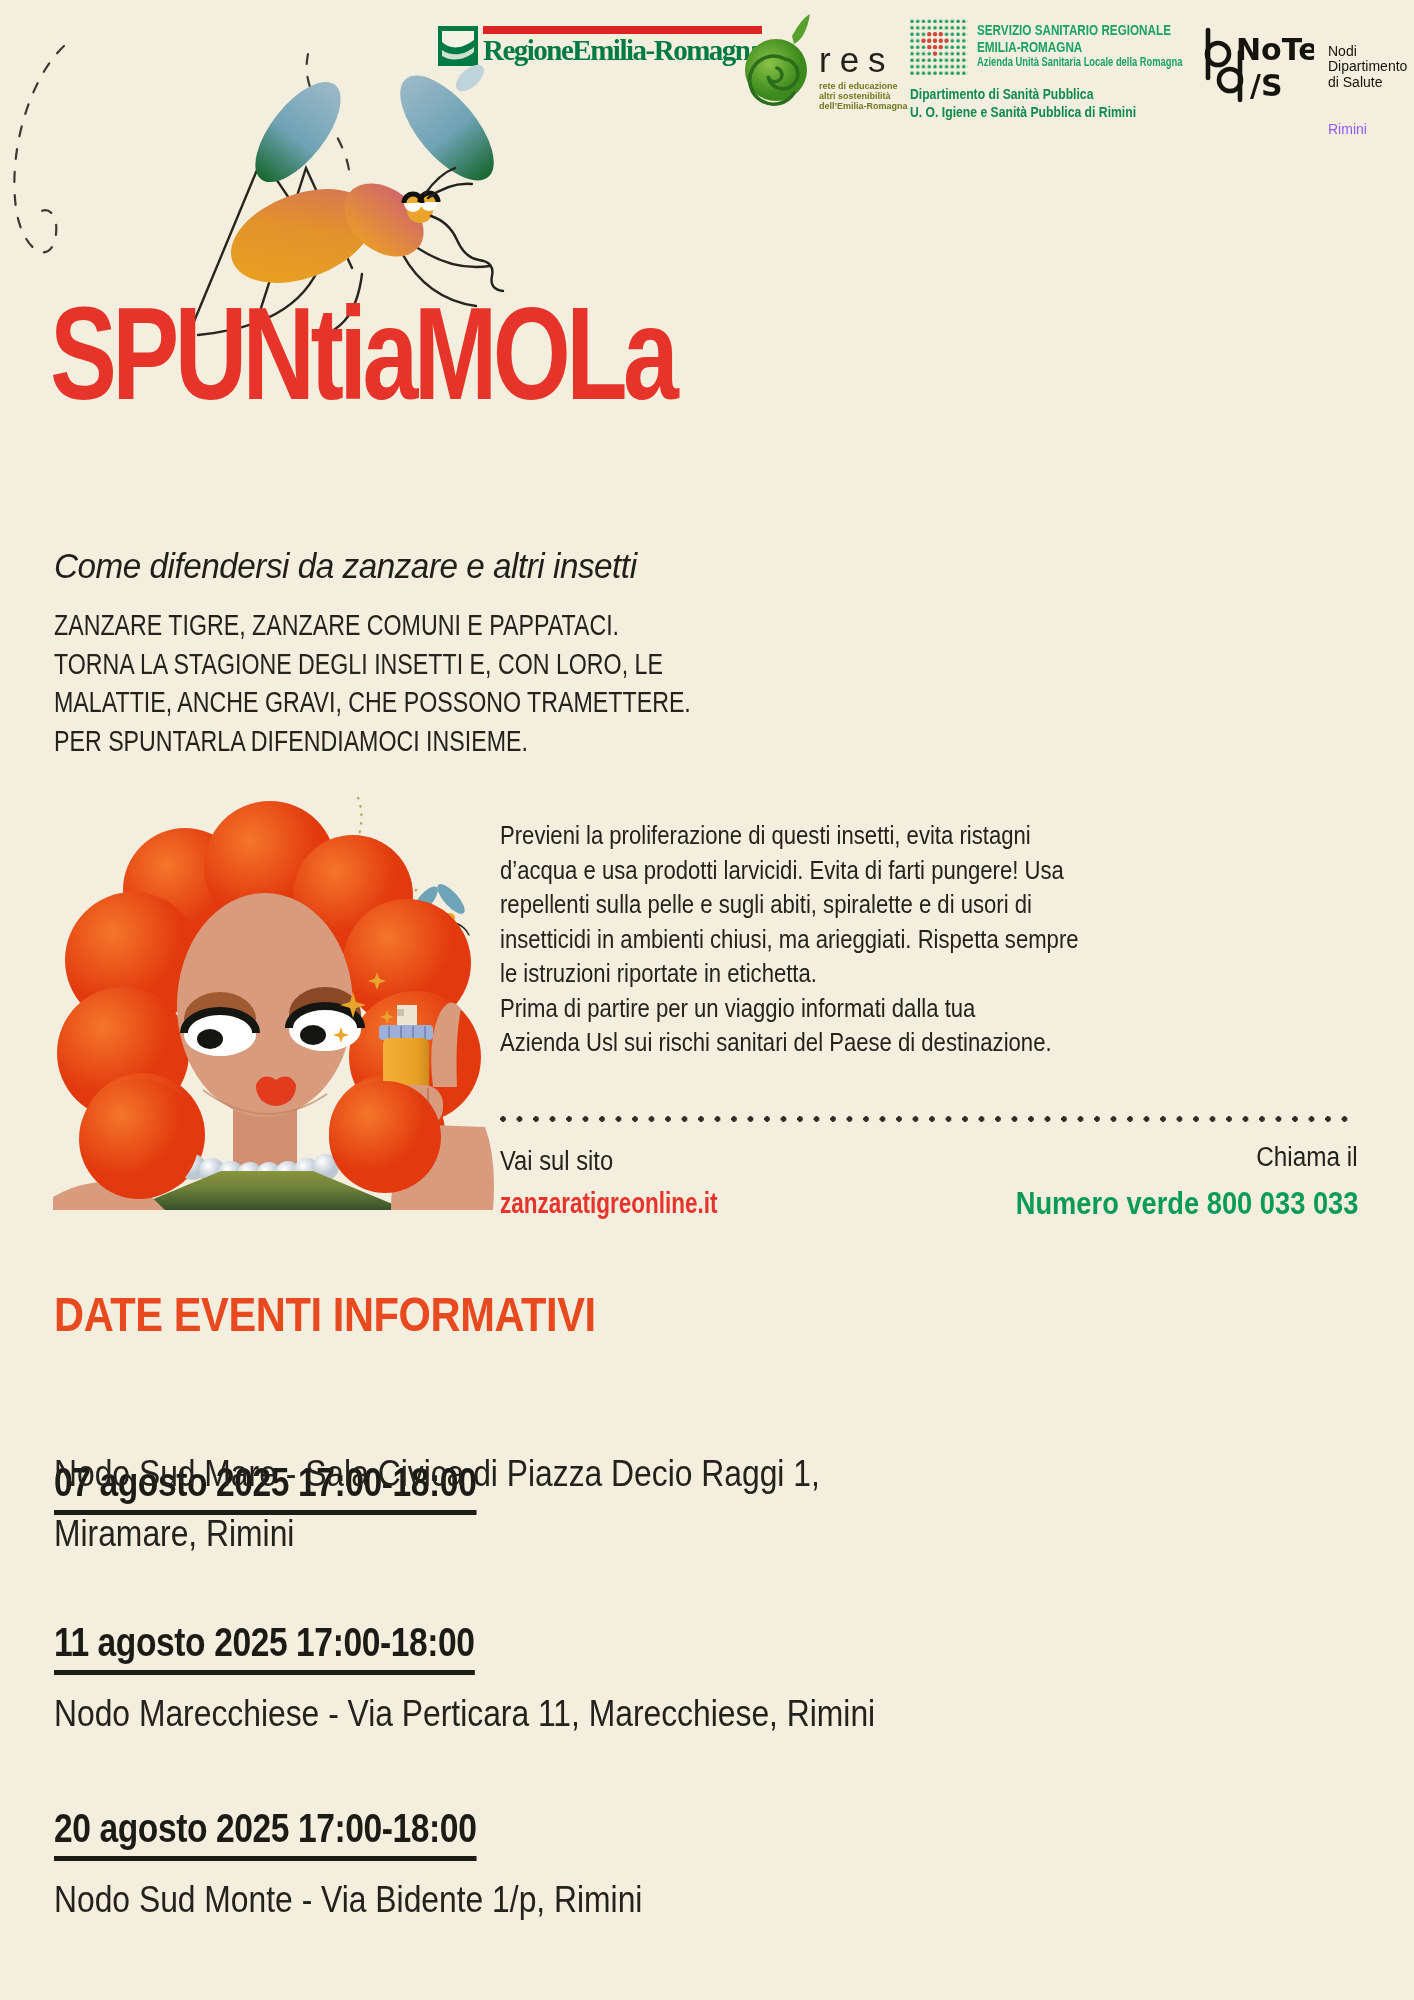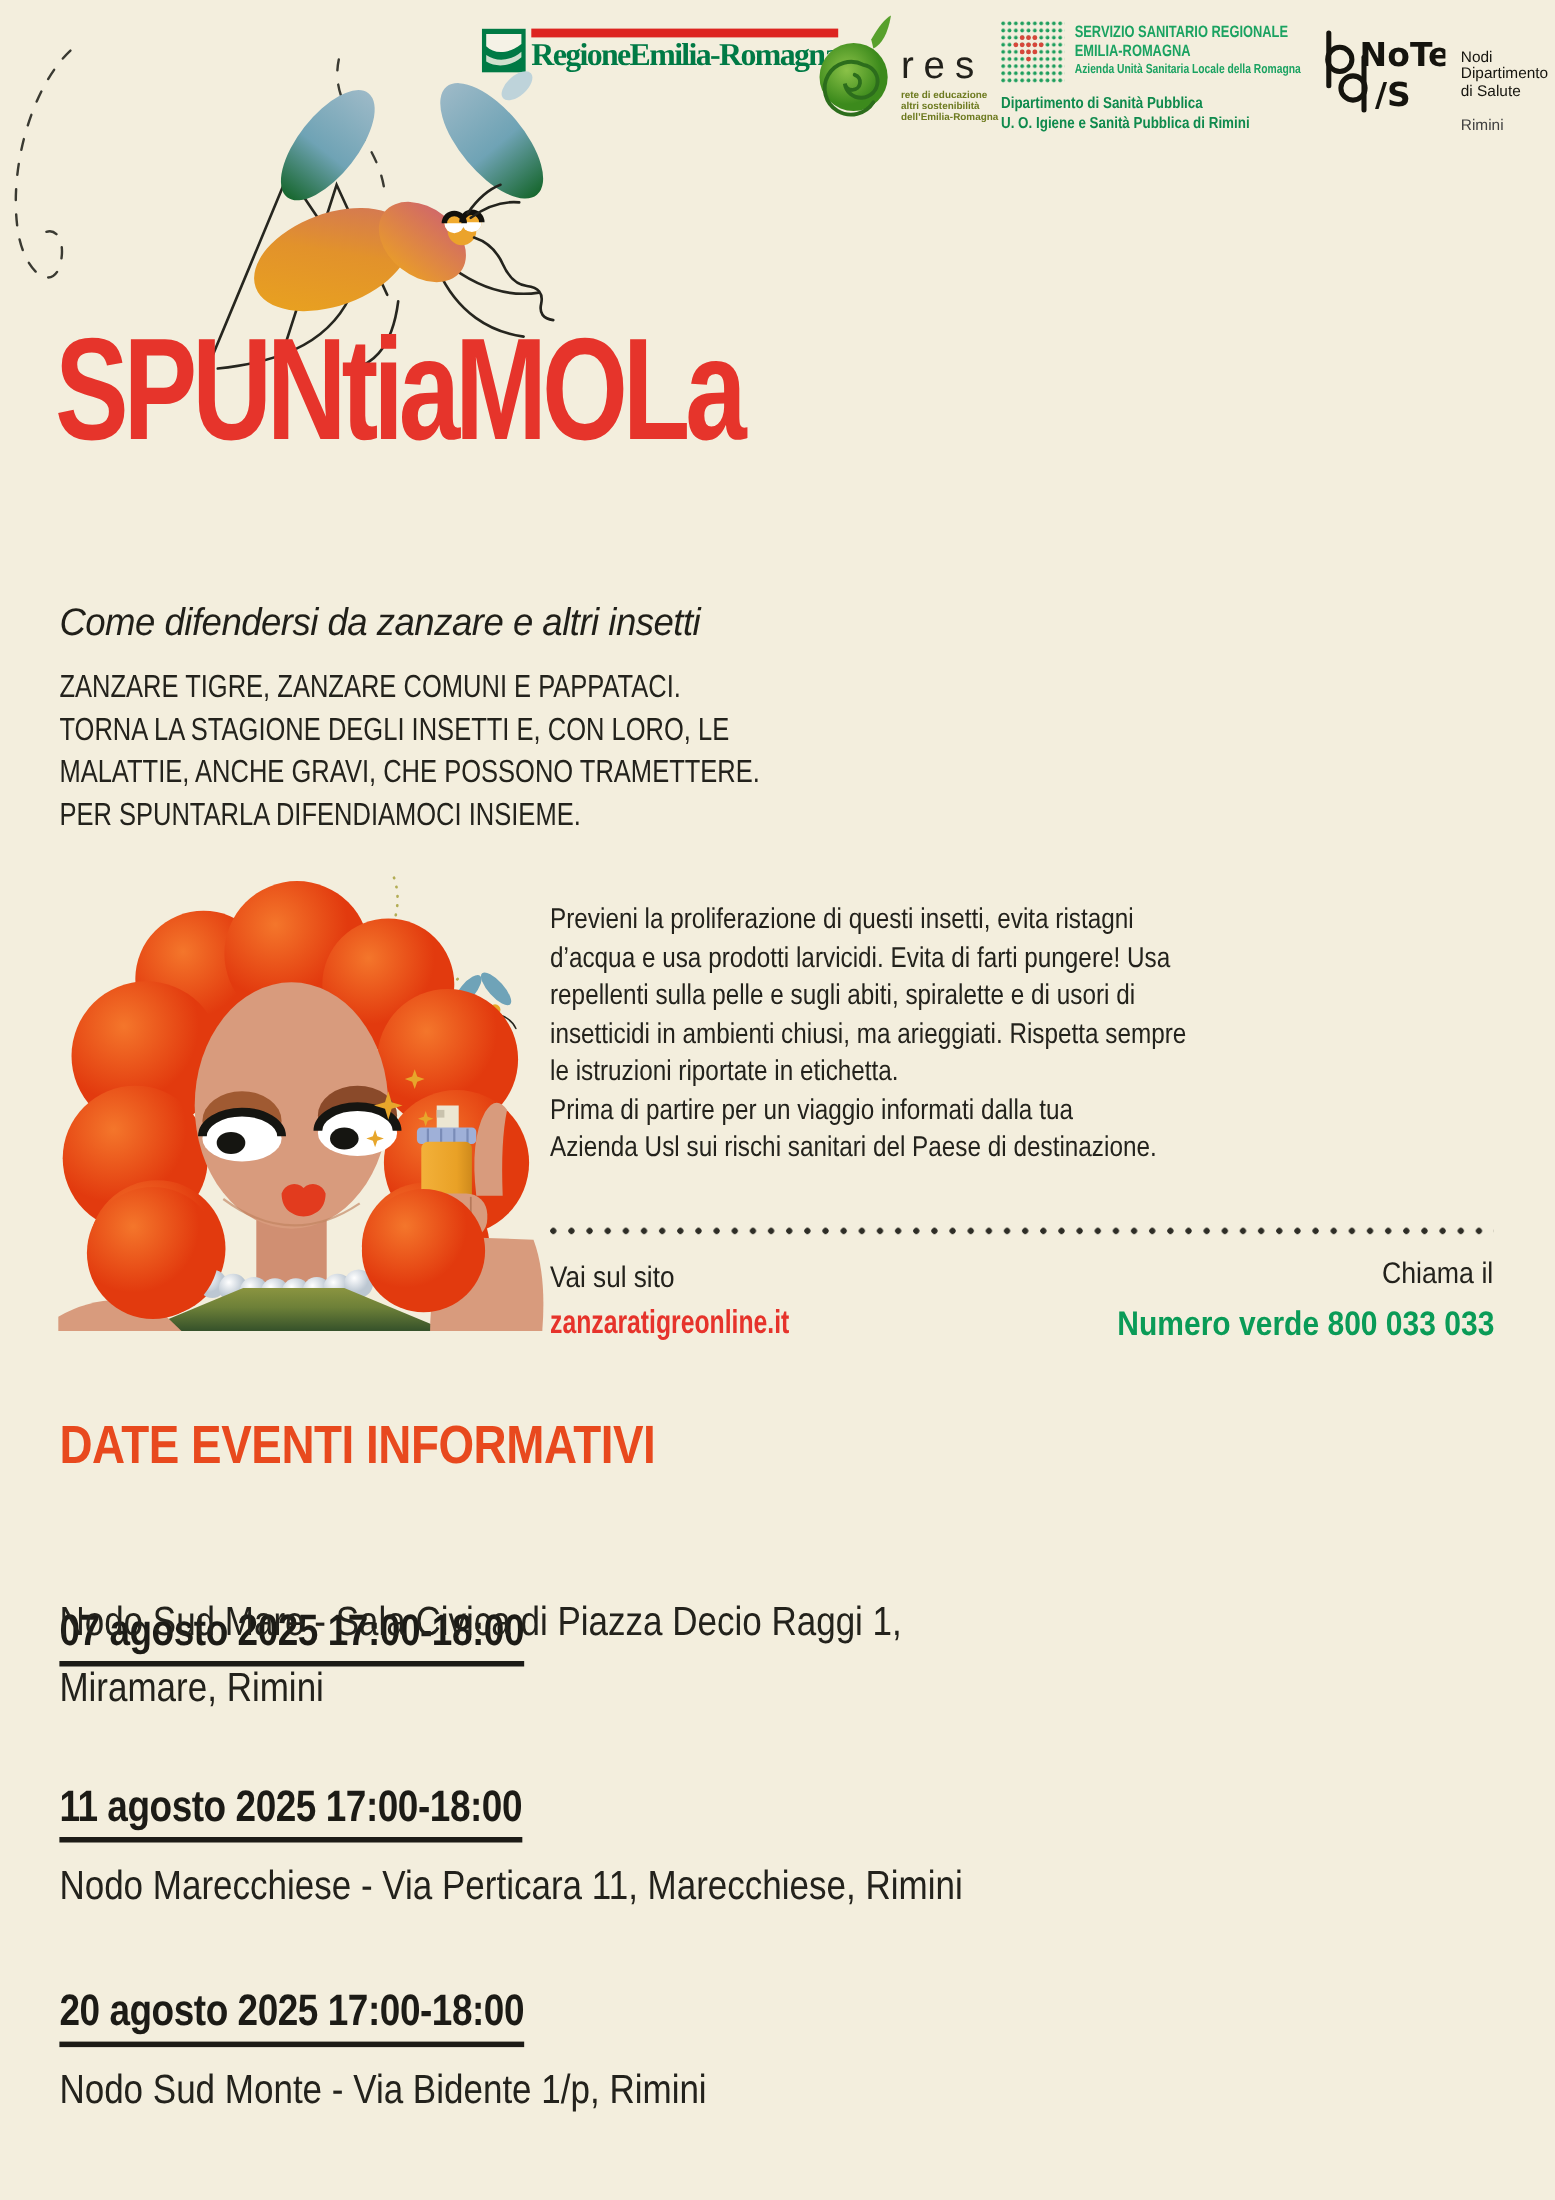--- a/index.html
+++ b/index.html
@@ -22,21 +22,21 @@
   .ssr{left:910px;top:16px;width:330px;}
   .ssr-top{display:flex;gap:9px;}
   .ssr-lines{padding-top:5px;transform:scaleX(0.78);transform-origin:0 0;}
   .ssr-l1{font-size:15px;font-weight:700;color:#1aa261;line-height:17px;white-space:nowrap;}
   .ssr-l3{font-size:12px;font-weight:700;color:#1aa261;line-height:15px;white-space:nowrap;}
   .ssr-bottom{margin-top:3px;transform:scaleX(0.84);transform-origin:0 0;}
   .ssr-b{font-size:14.5px;font-weight:700;color:#0f8a4d;line-height:18px;white-space:nowrap;}
 
   .notes{left:1200px;top:22px;display:flex;gap:14px;}
   .notes-text{font-size:14px;color:#15140e;line-height:15.5px;padding-top:6px;white-space:pre-line;}
-  .notes-city{margin-top:0;color:#404040;white-space:nowrap;}
+  .notes-city{margin-top:16px;color:#8b5cf6;white-space:nowrap;}
 
   
   .mosq-top{left:0;top:40px;pointer-events:none;}
   .title{left:50px;top:288px;font-size:108px;font-weight:800;color:#e6342b;letter-spacing:-5px;
          line-height:1;transform:scale(0.93,1.22);transform-origin:0 0;white-space:nowrap;}
   .subtitle{left:54px;top:546px;font-size:35px;font-style:italic;font-weight:500;color:#201f19;
             letter-spacing:-0.5px;transform:scaleX(0.95);transform-origin:0 0;white-space:nowrap;}
   .intro{left:54px;top:606px;font-size:29px;line-height:38.5px;font-weight:500;color:#23221c;
          white-space:pre-line;transform:scaleX(0.8);transform-origin:0 0;width:1100px;}
 

